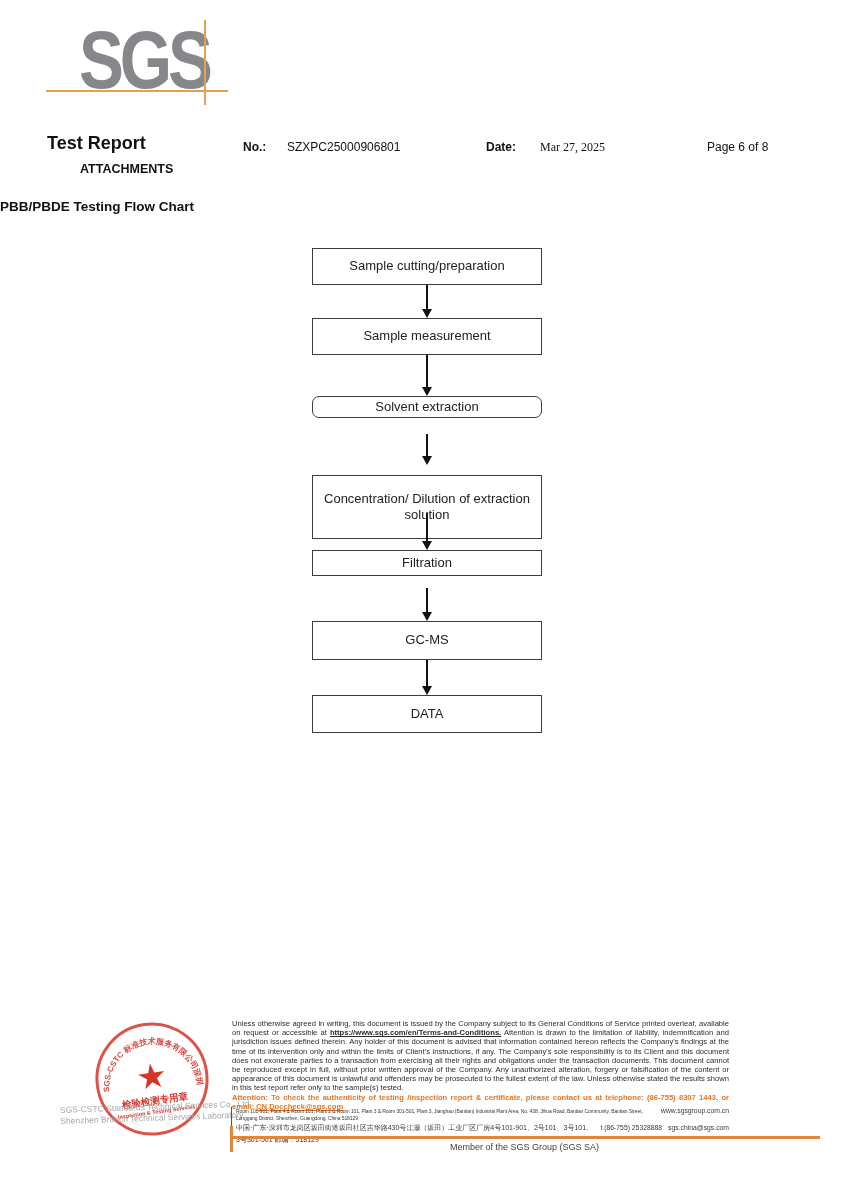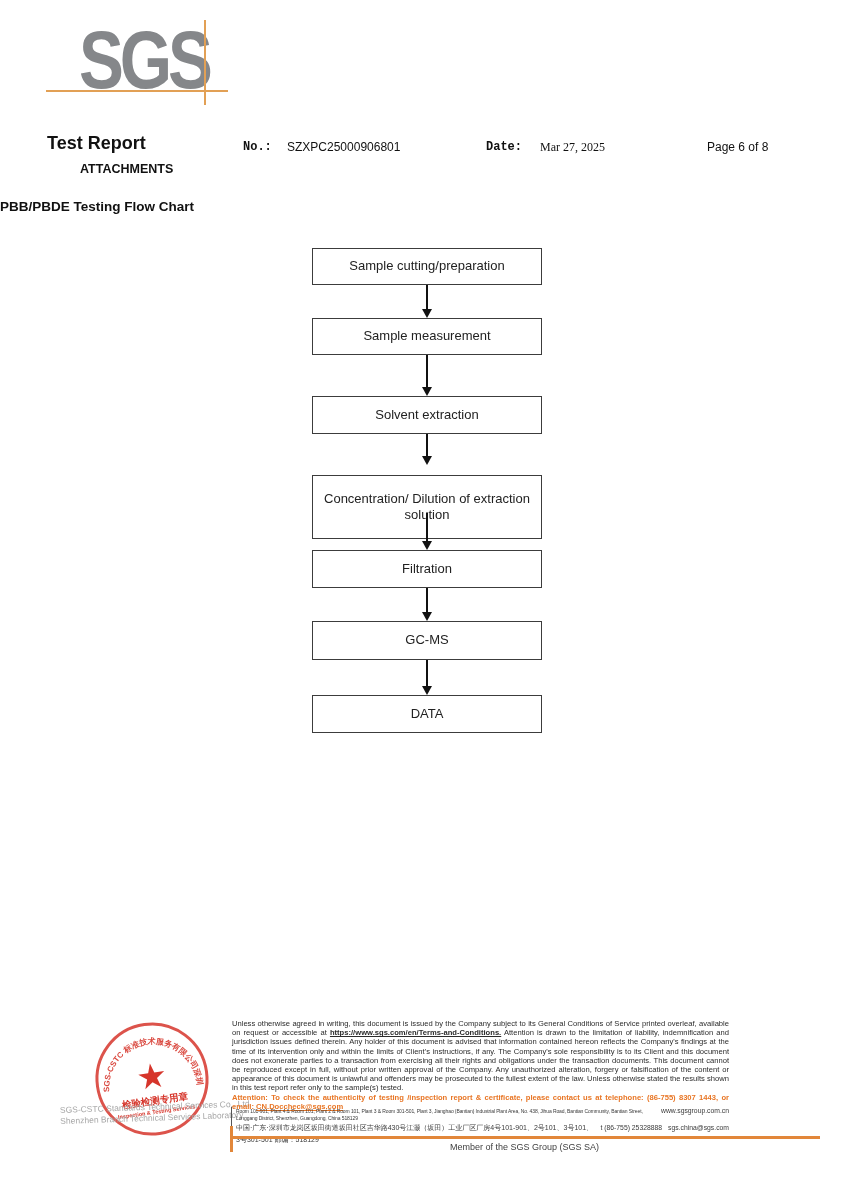--- a/index.html
+++ b/index.html
@@ -13,37 +13,37 @@
     position:absolute; left:79px; top:28px; height:64px;
     font-size:82px; line-height:63px; font-weight:bold; color:#85878a;
     letter-spacing:-5px; transform:scaleX(0.82); transform-origin:left top;
   }
   .logo-hline { position:absolute; left:46px; top:90px; width:182px; height:2px; background:#e2a055; }
   .logo-vline { position:absolute; left:204px; top:20px; width:2px; height:85px; background:#e2a055; }
   
   .report-title { position:absolute; left:47px; top:133px; font-size:18px; font-weight:bold; color:#111; }
   .attachments  { position:absolute; left:80px; top:162px; font-size:12.5px; font-weight:bold; color:#111; }
   .hdr { position:absolute; top:140px; font-size:12px; color:#111; white-space:nowrap; }
-  .hdr.b { font-weight:bold;font-family:Liberation Mono, monospace; }
+  .hdr.b { font-weight:bold; }
   .no-label   { left:243px; } .no-value   { left:287px; }
   .date-label { left:486px; } .date-value { left:540px;font-family:Liberation Serif, serif; }
   .page-label { left:707px; }
   
   .flow-title { position:absolute; left:0; top:199px; width:850px; text-align:left;
                 font-size:13.5px; font-weight:bold; color:#111; }
   .flow-wrap { position:absolute; left:312px; top:248px; width:230px; height:490px; }
   .flow-box {
     position:absolute; left:0; width:230px; box-sizing:border-box;
     border:1.6px solid #3c3c3c; background:#fff;
     display:flex; align-items:center; justify-content:center; text-align:center;
     font-size:13px; color:#222; line-height:1.25; padding:2px 10px;
   }
   .fb1 { top:0;    height:37px; } .fb2 { top:70px;  height:37px; }
-  .fb3 { top:148px;height:38px; } .fb4 { top:227px; height:64px; }
-  .fb5 { top:302px;height:38px; } .fb6 { top:373px; height:39px; }
+  .fb3 { top:148px;height:22px;border-radius:7px; } .fb4 { top:227px; height:64px; }
+  .fb5 { top:302px;height:26px; } .fb6 { top:373px; height:39px; }
   .fb7 { top:447px;height:38px; }
   .flow-arrow { position:absolute; left:109px; width:12px; }
   .fa1 { top:37px;  height:33px; } .fa2 { top:107px; height:41px; }
   .fa3 { top:186px; height:31px; } .fa4 { top:265px; height:37px; }
   .fa5 { top:340px; height:33px; } .fa6 { top:412px; height:35px; }
   .flow-arrow .shaft { position:absolute; left:5.2px; top:0; width:1.6px; bottom:7px; background:#111; }
   .flow-arrow .head  { position:absolute; left:1px; bottom:0; width:0; height:0;
     border-left:5px solid transparent; border-right:5px solid transparent; border-top:9px solid #111; }
   
   .stamp { position:absolute; left:93px; top:1020px; width:118px; height:118px; transform:rotate(-8deg); }

